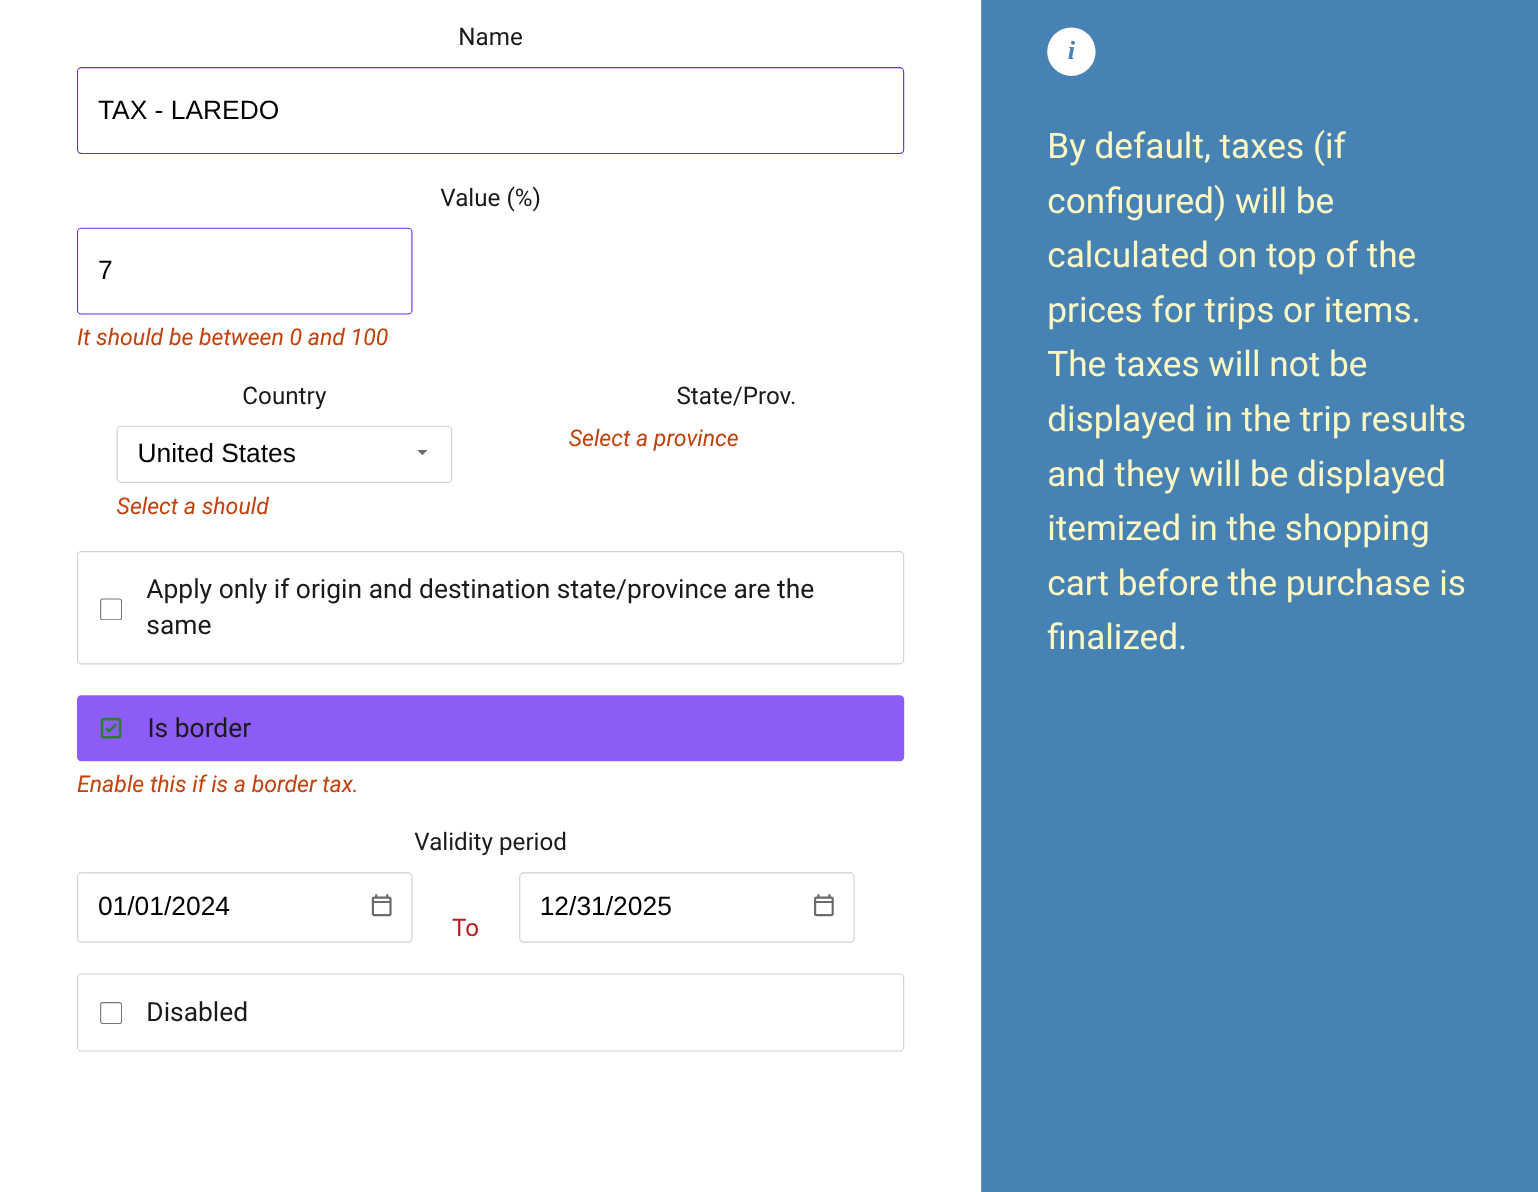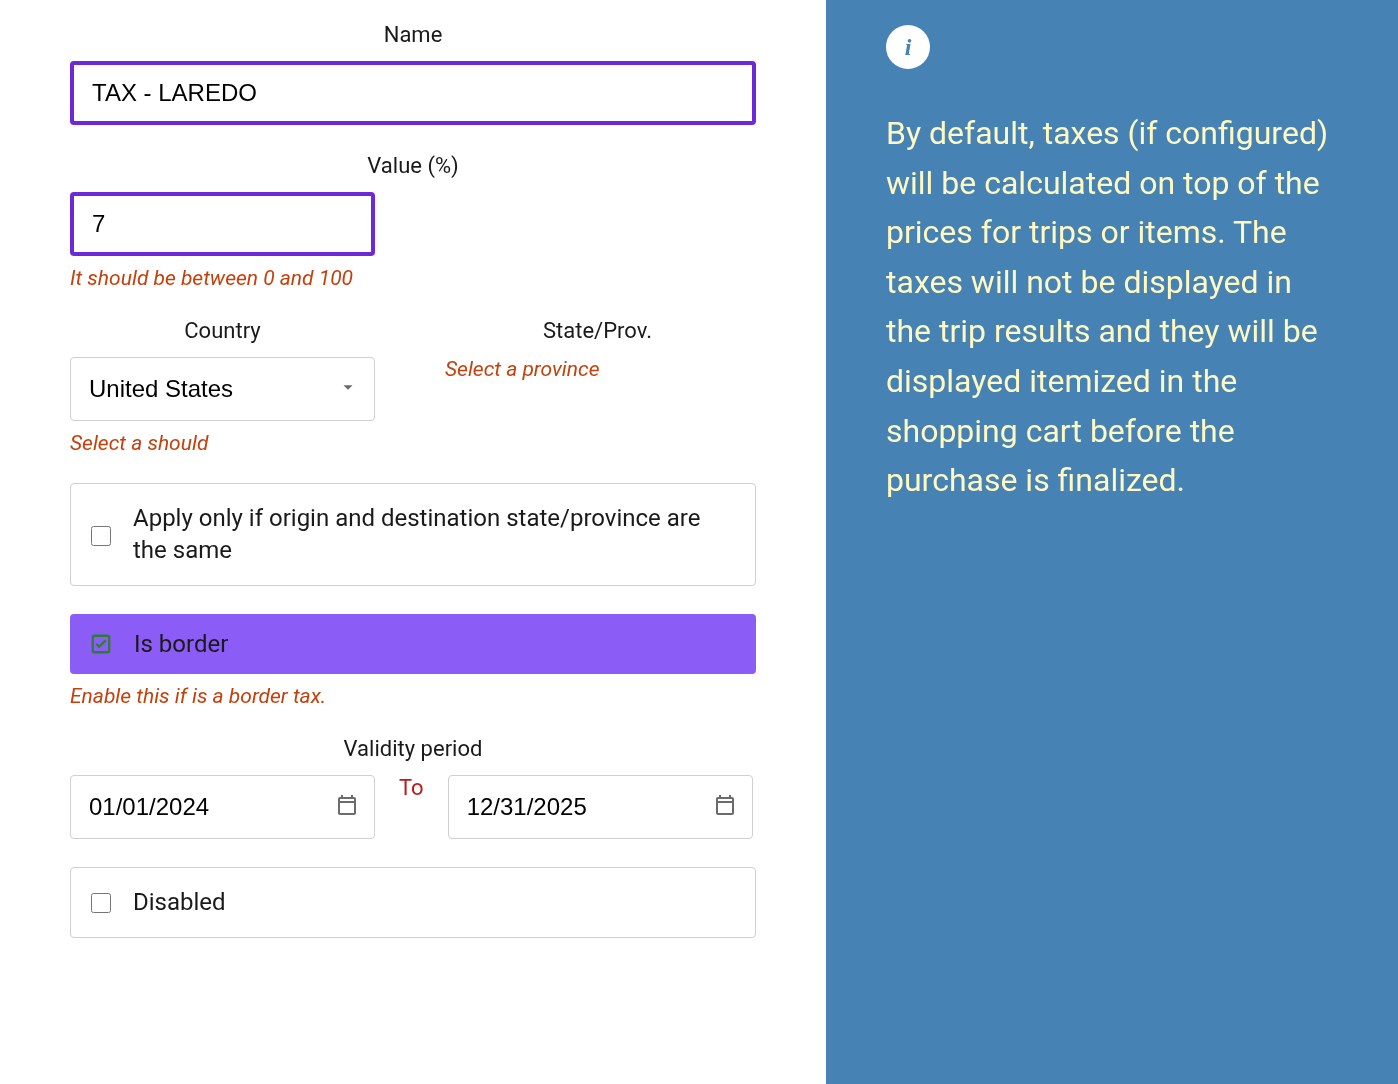--- a/index.html
+++ b/index.html
@@ -30,50 +30,51 @@
     .form-label {
       display: block;
       font-size: 22px;
       font-weight: 400;
       color: #1a1a1a;
       margin-bottom: 14px;
       text-align: center;
     }
     .form-input {
       width: 100%;
-      height: 64px;
+      height: 79px;
       padding: 0 18px;
       font-size: 24px;
-      border: 4px solid #6d28d9;
+      border: 1px solid #6d28d9;
       border-radius: 4px;
       background: #ffffff;
     }
     .form-input.small {
       width: 305px;
     }
     .help-text {
       font-size: 21px;
       font-style: italic;
       color: #c2410c;
       margin-top: 10px;
     }
     .row {
       display: flex;
       gap: 70px;
     }
     .col {
       flex: 0 0 305px;
+      margin-left: 36px;
     }
     .select-wrapper {
       position: relative;
       width: 305px;
     }
     .select-input {
       width: 100%;
-      height: 64px;
+      height: 52px;
       padding: 0 50px 0 18px;
       font-size: 24px;
       border: 1px solid #d0d0d0;
       border-radius: 4px;
       background: #ffffff;
       appearance: none;
       cursor: pointer;
     }
     .chevron-down {
       position: absolute;
@@ -120,22 +121,22 @@
     }
     .check-icon svg {
       width: 22px;
       height: 22px;
       stroke: #2e7d32;
       stroke-width: 2.5;
       fill: none;
     }
     .date-row {
       display: flex;
-      align-items: flex-start;
-      gap: 24px;
+      align-items: flex-end;
+      gap: 36px;
     }
     .date-input-wrapper {
       position: relative;
       width: 305px;
     }
     .date-input {
       width: 100%;
       height: 64px;
       padding: 0 50px 0 18px;
       font-size: 24px;

